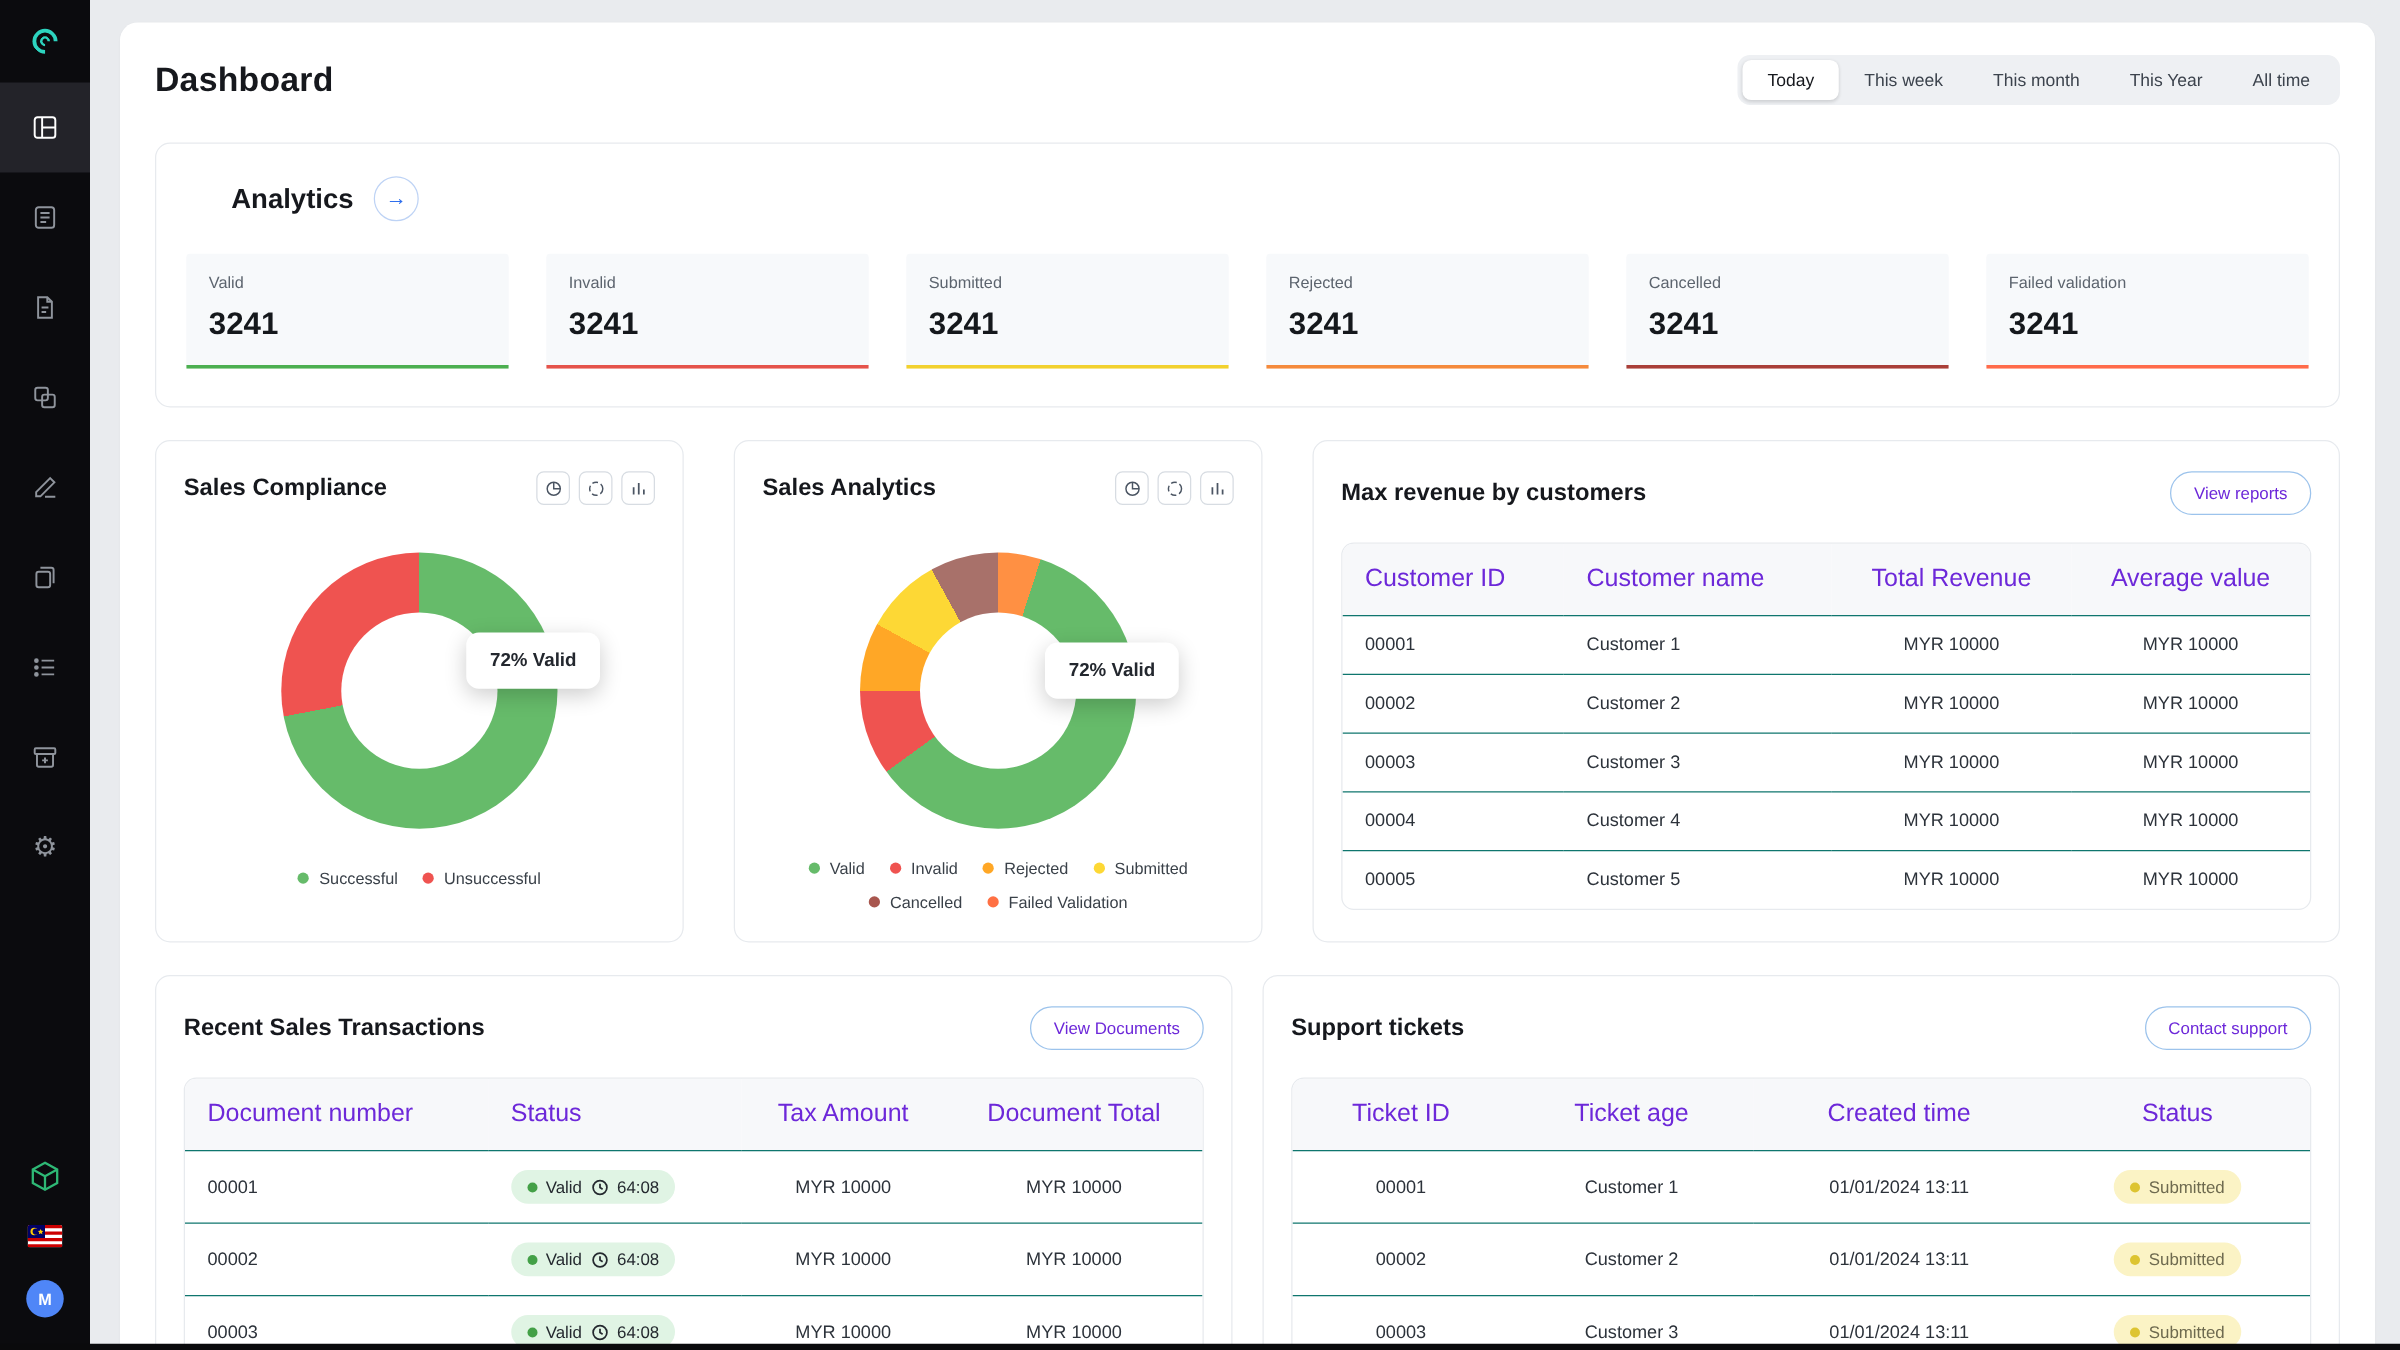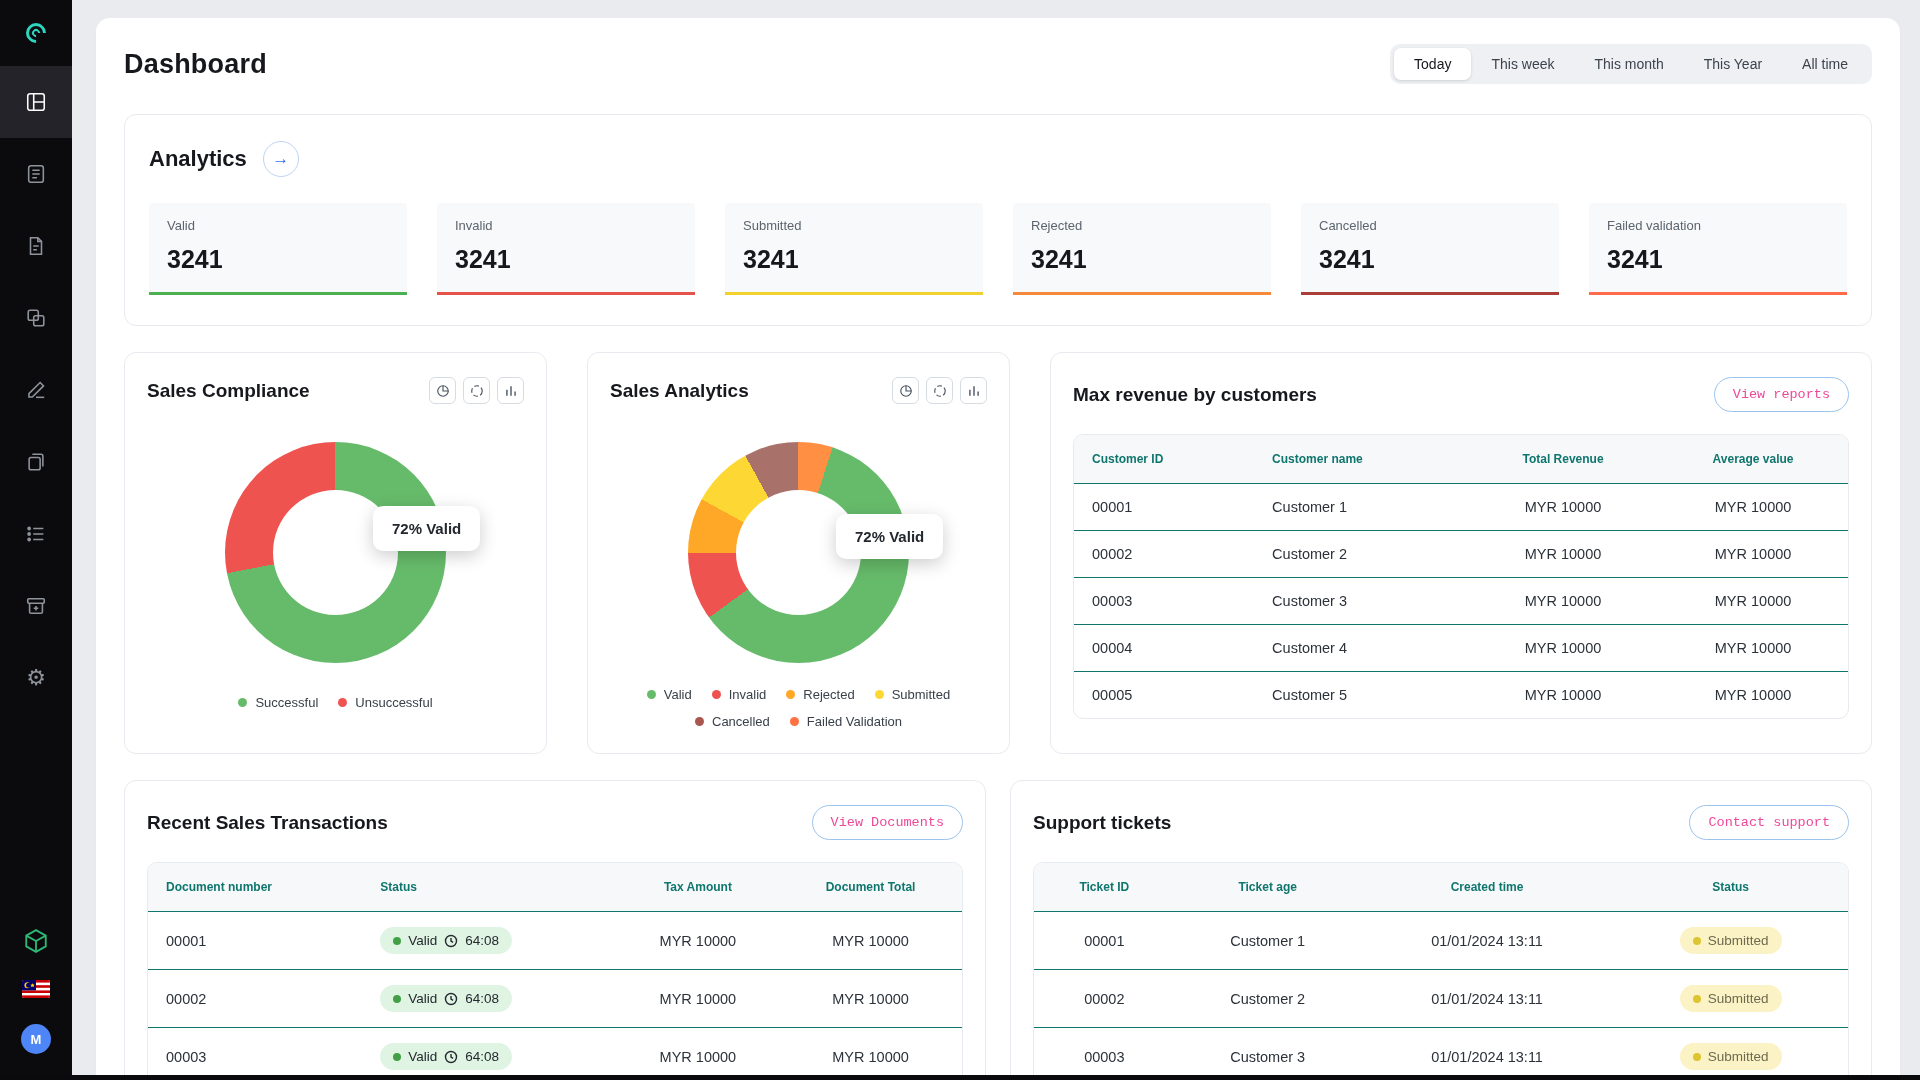--- a/index.html
+++ b/index.html
@@ -47,21 +47,21 @@
   }
   .page-head { display:flex; align-items:center; justify-content:space-between; margin-bottom:30px; }
   .page-title { font-size:27px; font-weight:700; letter-spacing:.2px; color:#16181d; }
   .segmented { background:#eef0f3; border-radius:10px; padding:4px; display:flex;text-align:center; }
   .seg-item {
     padding:8px 20px; font-size:14px; color:#3c434d; border-radius:7px; cursor:pointer; white-space:nowrap;
   }
   .seg-item.active { background:#fff; box-shadow:0 1px 3px rgba(0,0,0,.14); color:#16181d; }
   
   .analytics-card { border:1px solid #e7eaee; border-radius:12px; padding:26px 24px 30px; margin-bottom:26px; }
-  .analytics-head { display:flex; align-items:center; gap:16px; margin-bottom:26px; }
+  .analytics-head { display:flex; align-items:center; gap:16px; margin-bottom:26px;margin-left:36px; }
   .analytics-title { font-size:22px; font-weight:700; color:#16181d; }
   .arrow-btn {
     width:36px; height:36px; border-radius:50%; border:1px solid #bed3f5; background:#fff;
     color:#2f6fed; display:flex; align-items:center; justify-content:center; font-size:17px; cursor:pointer;
   }
   .stats-row { display:flex; gap:30px; }
   .stat { flex:1; background:#f7f9fb; padding:15px 18px 18px; border-bottom:3px solid #ccc; border-radius:3px 3px 0 0; }
   .stat-label { font-size:13px; color:#5c646e; margin-bottom:12px; }
   .stat-value { font-size:25px; font-weight:700; color:#15181c; }
   
@@ -69,41 +69,41 @@
   .row3 { display:grid; grid-template-columns:1fr 1fr; gap:24px; }
   .card { border:1px solid #e7eaee; border-radius:12px; padding:24px 22px; background:#fff; }
   .card-head { display:flex; align-items:center; justify-content:space-between; }
   .card-title { font-size:19px; font-weight:700; color:#16181d; }
   .icon-btns { display:flex; gap:7px; }
   .icon-btn {
     width:27px; height:27px; border:1px solid #d7dce2; border-radius:6px; background:#fff;
     display:flex; align-items:center; justify-content:center; color:#4b5563; cursor:pointer; padding:0;
   }
   .pill-btn {
-    border:1px solid #9cc3ec; color:#ec4899; background:#fff; border-radius:18px;
+    border:1px solid #9cc3ec; color:#6d28d9; background:#fff; border-radius:18px;
     padding:9px 18px; font-size:13.5px; cursor:pointer; white-space:nowrap;
-    font-family:Liberation Mono, monospace;
+    font-family:Liberation Sans, sans-serif;
   }
   
   .chart-area { position:relative; width:221px; height:221px; margin:38px auto 0; }
   .donut { width:221px; height:221px; border-radius:50%; position:relative; }
   .donut::after { content:""; position:absolute; inset:48px; background:#fff; border-radius:50%; }
   .chart-tooltip {
     position:absolute; left:148px; top:64px; background:#fff; border-radius:10px;
     box-shadow:0 5px 18px rgba(0,0,0,.20); padding:14px 19px; font-size:15px; font-weight:600;
     color:#23272e; white-space:nowrap; z-index:2;
   }
   .legend { display:flex; flex-wrap:wrap; justify-content:center; gap:12px 20px; margin-top:32px; font-size:13px; color:#3a4149; }
   .legend-item { display:flex; align-items:center; gap:8px; }
   .legend-dot { width:9px; height:9px; border-radius:50%; background:#999; flex:0 0 auto; }
   
   .table-wrap { border:1px solid #e7eaee; border-radius:10px; overflow:hidden; margin-top:22px; }
   table { width:100%; border-collapse:collapse; }
   th {
-    background:#f7f8fa; font-weight:700; font-size:12px; color:#0f766e;
+    background:#f7f8fa; font-weight:400; font-size:20px; color:#6d28d9;
     padding:17px 14px; text-align:center;
   }
   td { padding:15px 14px; border-top:1px solid #0f766e; font-size:14.5px; color:#2c323a; text-align:center; }
   th.col-l, td.col-l { text-align:left; padding-left:18px; }
   
   .badge {
     display:inline-flex; align-items:center; gap:7px; border-radius:15px;
     padding:6px 13px; font-size:13.5px; color:#24292f;
   }
   .badge-valid { background:#e0f4e4; }

